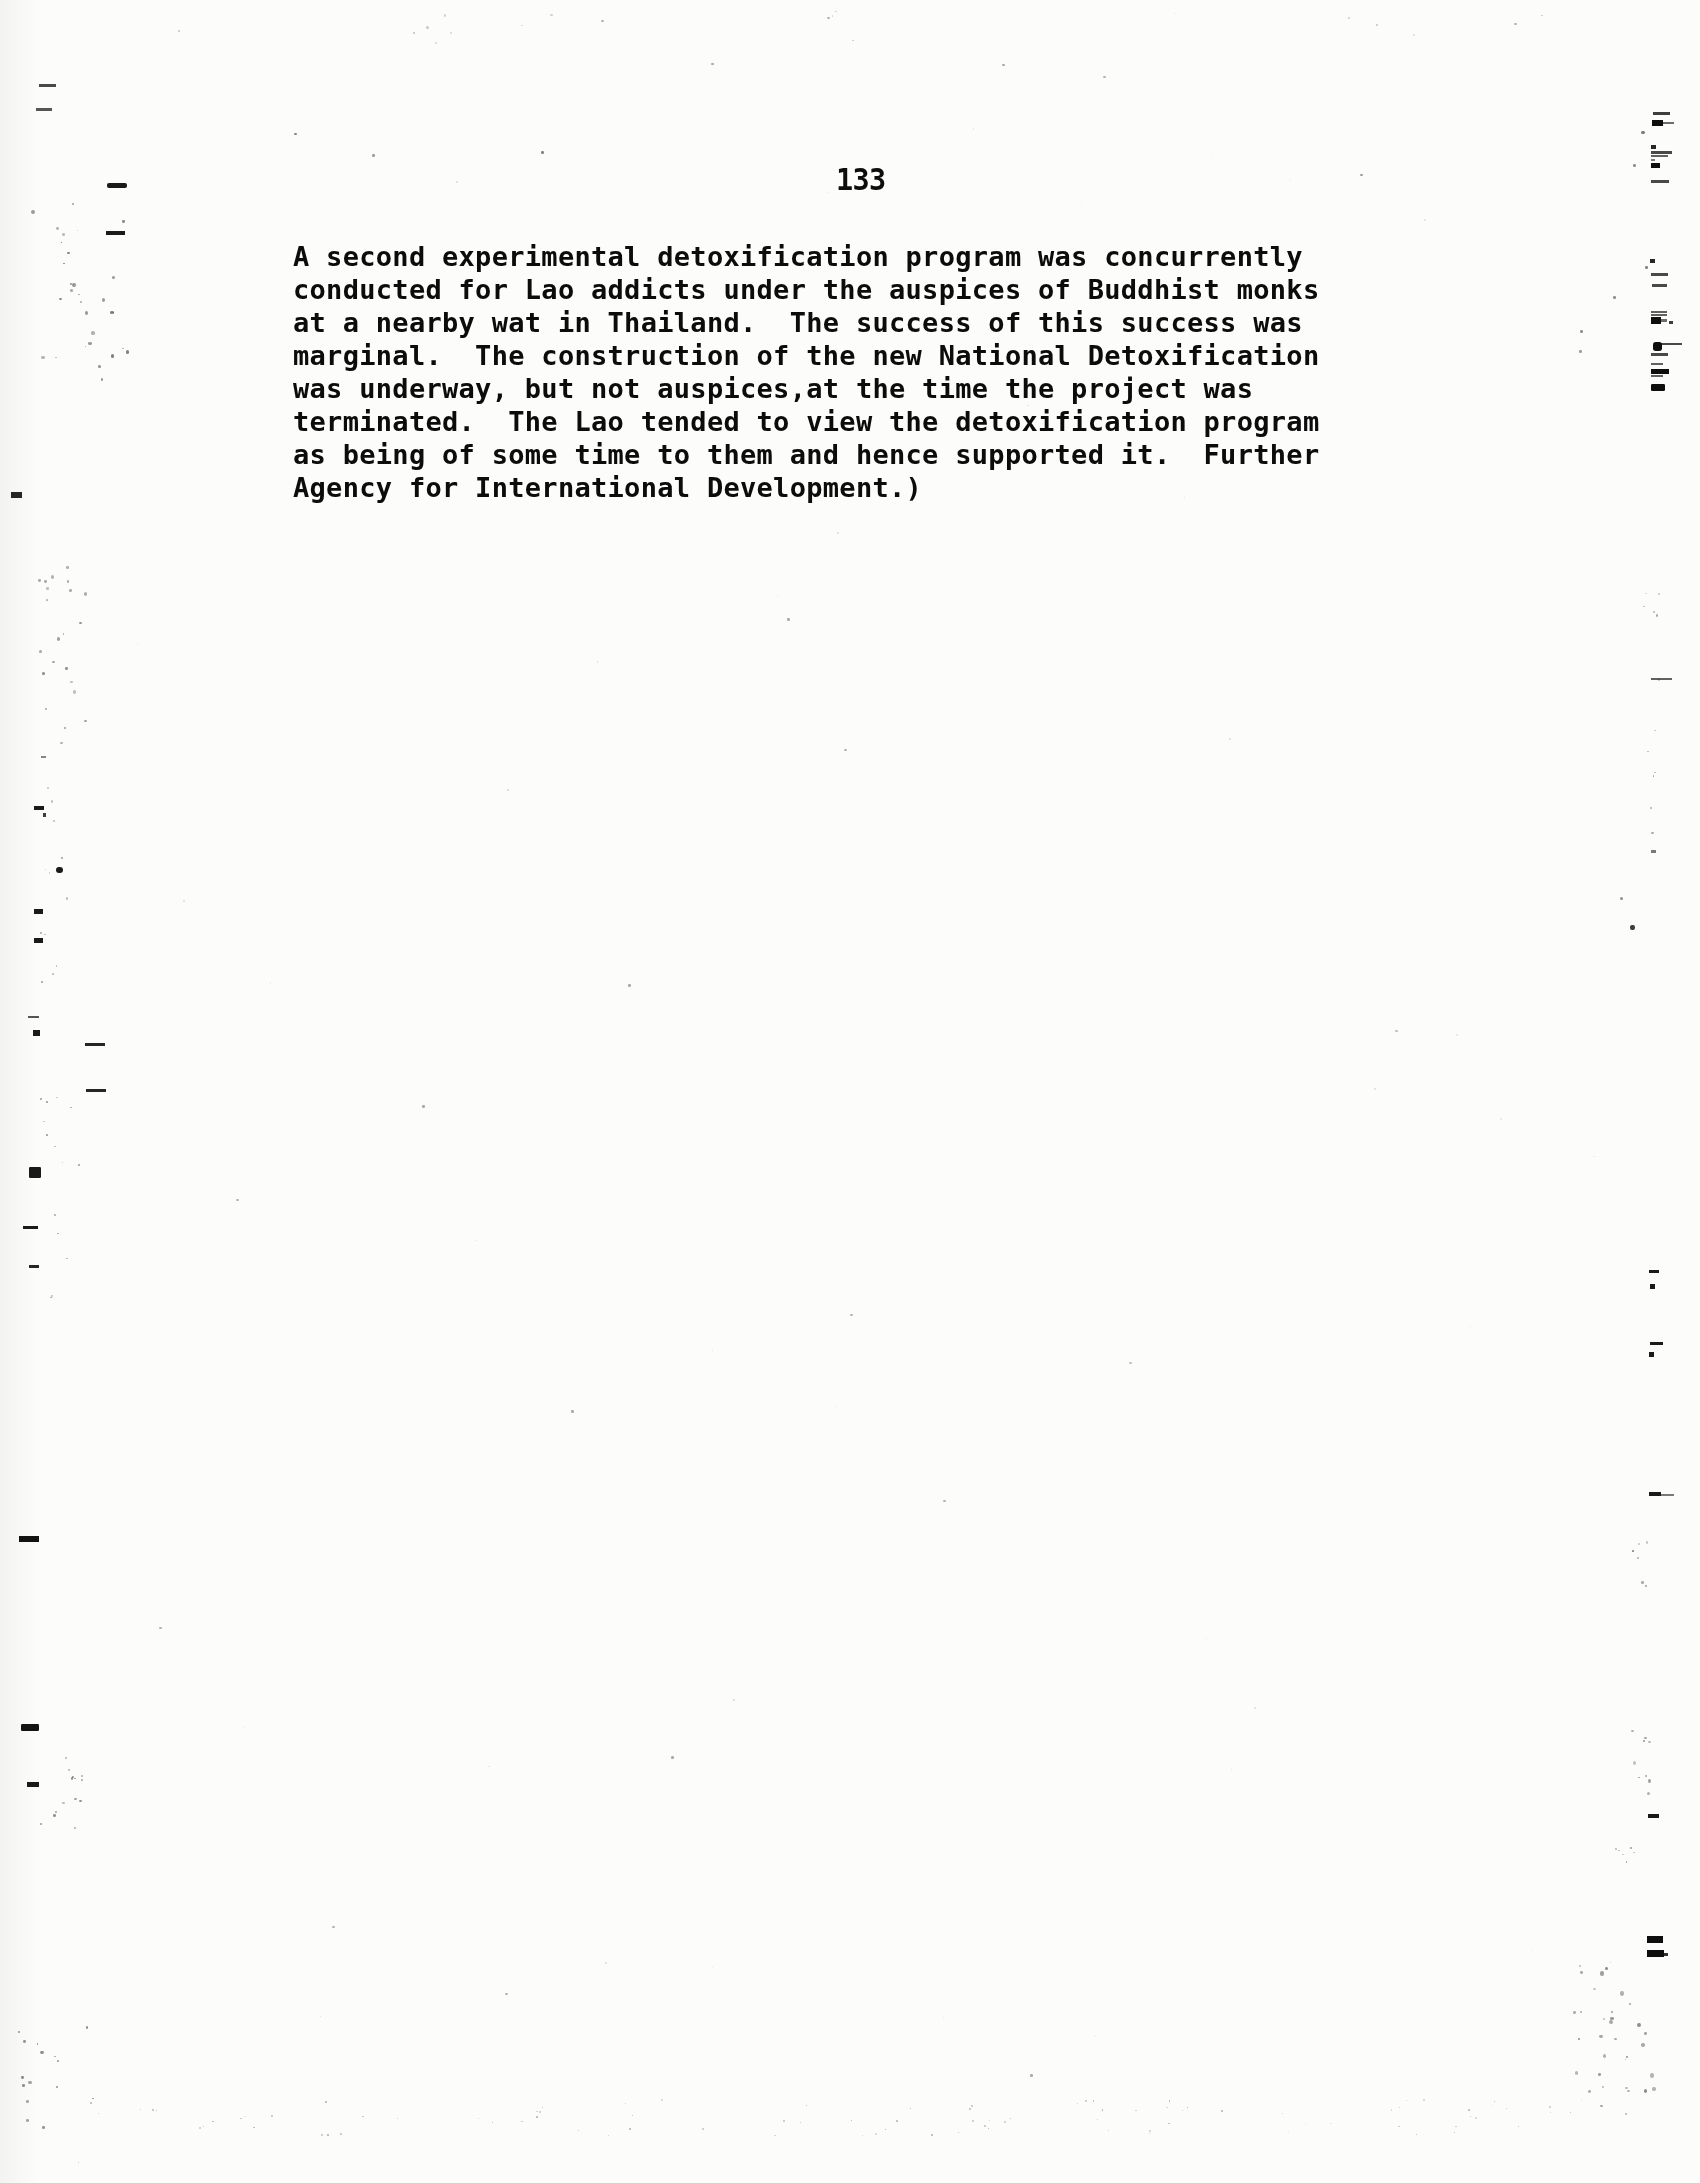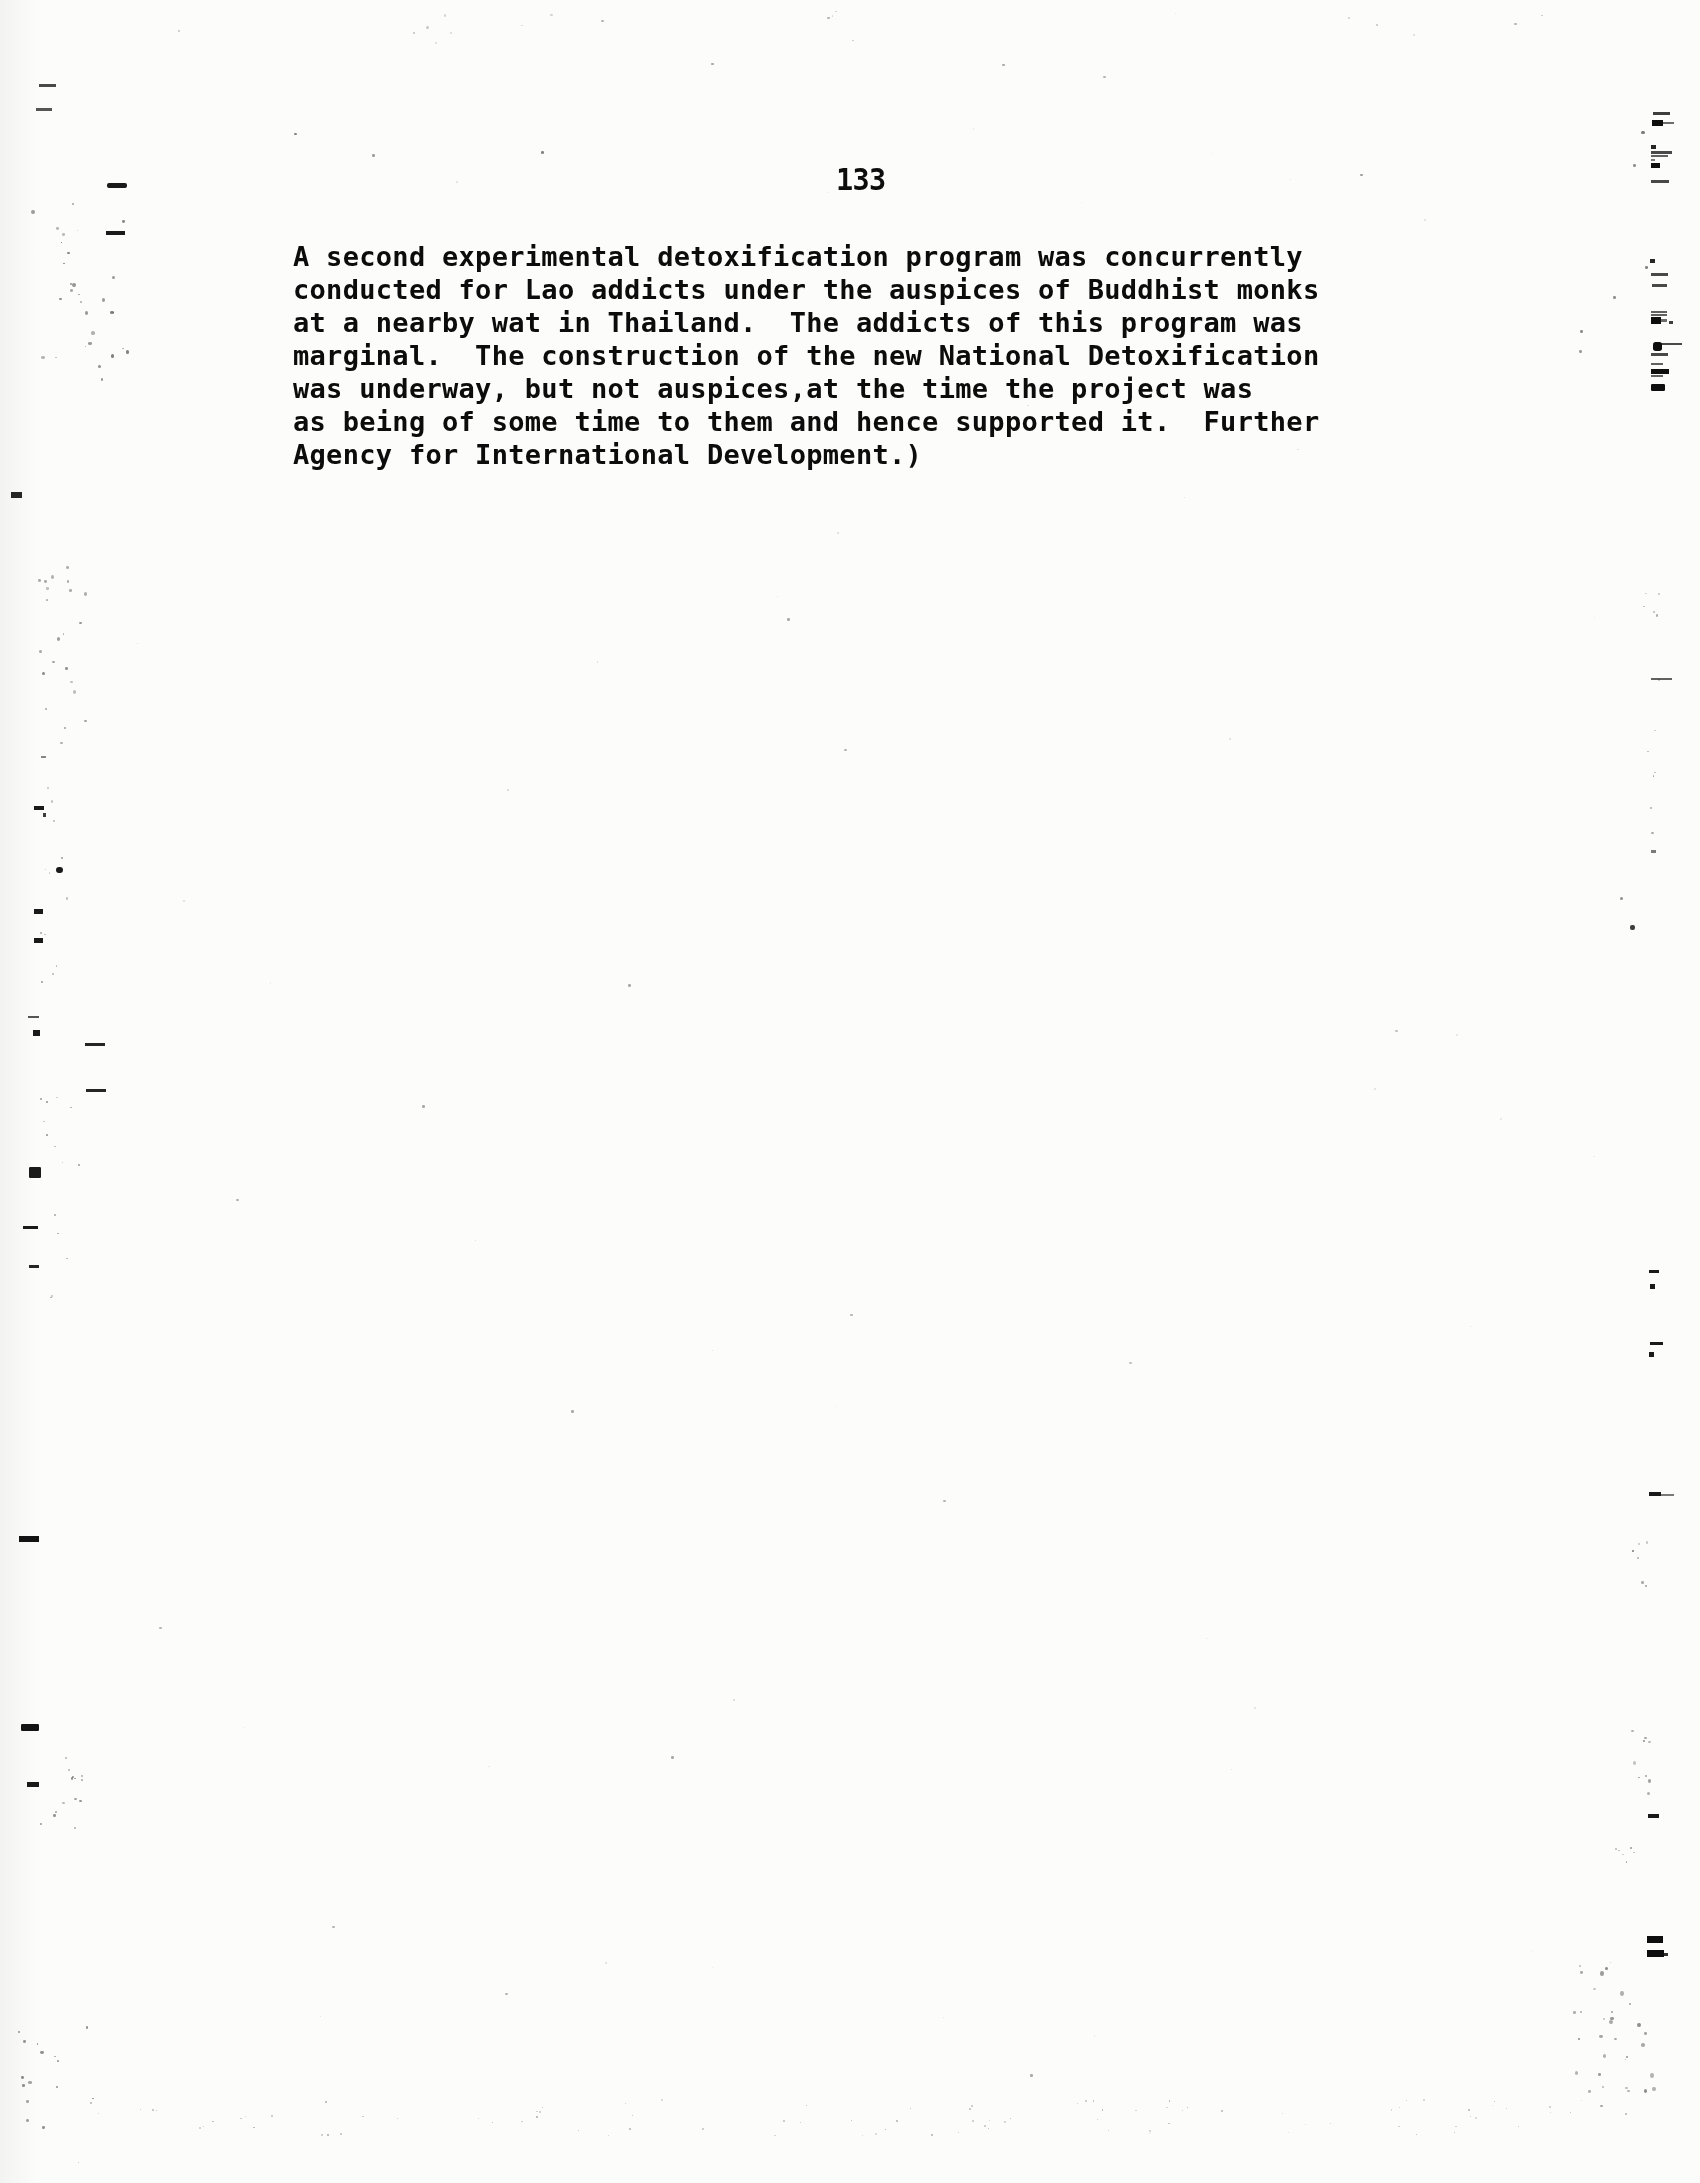--- a/index.html
+++ b/index.html
@@ -38,23 +38,24 @@
 </style>
 </head>
 <body>
 
 <div class="page">
   <div class="page-number">133</div>
 
   <div class="body-text">
       <div class="line">A second experimental detoxification program was concurrently</div>
       <div class="line">conducted for Lao addicts under the auspices of Buddhist monks</div>
-      <div class="line">at a nearby wat in Thailand.  The addicts of this program was</div>
+      <div class="line">at a nearby wat in Thailand.  The success of this success was</div>
       <div class="line">marginal.  The construction of the new National Detoxification</div>
       <div class="line">was underway, but not auspices,at the time the project was</div>
+      <div class="line">terminated.  The Lao tended to view the detoxification program</div>
       <div class="line">as being of some time to them and hence supported it.  Further</div>
       <div class="line">Agency for International Development.)</div>
     </div>
 
   <div id="artifacts">
       <div class="mark" style="left: 39px; top: 84px; width: 17.3px; height: 2.7px; opacity: 0.75; border-radius: 0px;"></div>
       <div class="mark" style="left: 36px; top: 108px; width: 16px; height: 2.7px; opacity: 0.7; border-radius: 0px;"></div>
       <div class="mark" style="left: 107px; top: 183px; width: 20px; height: 4.6px; opacity: 0.95; border-radius: 2px;"></div>
       <div class="mark" style="left: 106px; top: 231px; width: 18.6px; height: 4px; opacity: 0.95; border-radius: 0px;"></div>
       <div class="mark" style="left: 10.6px; top: 492px; width: 11.3px; height: 6px; opacity: 0.9; border-radius: 0px;"></div>

